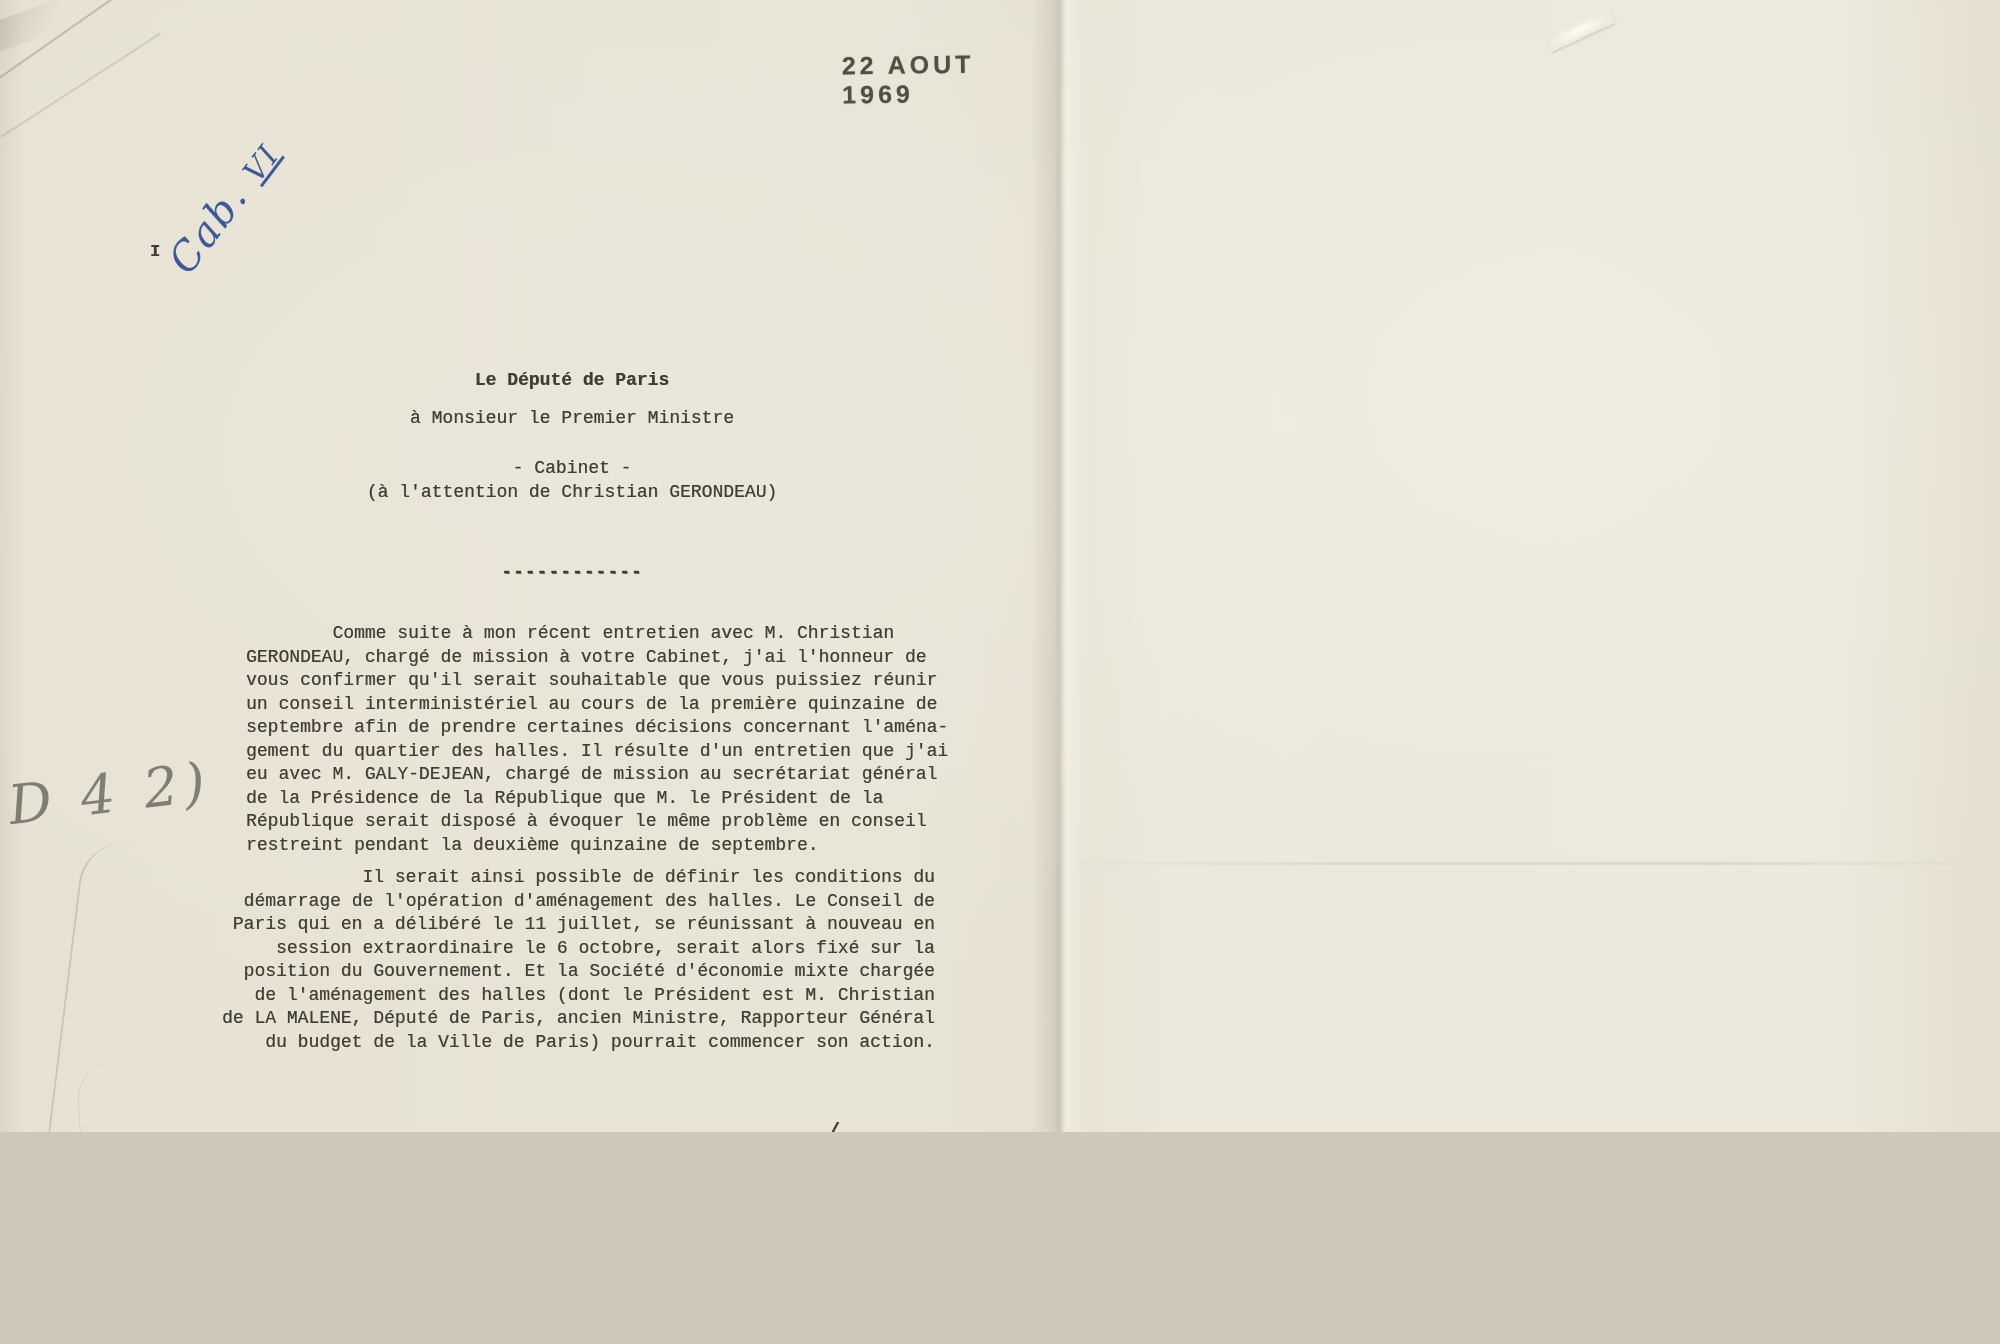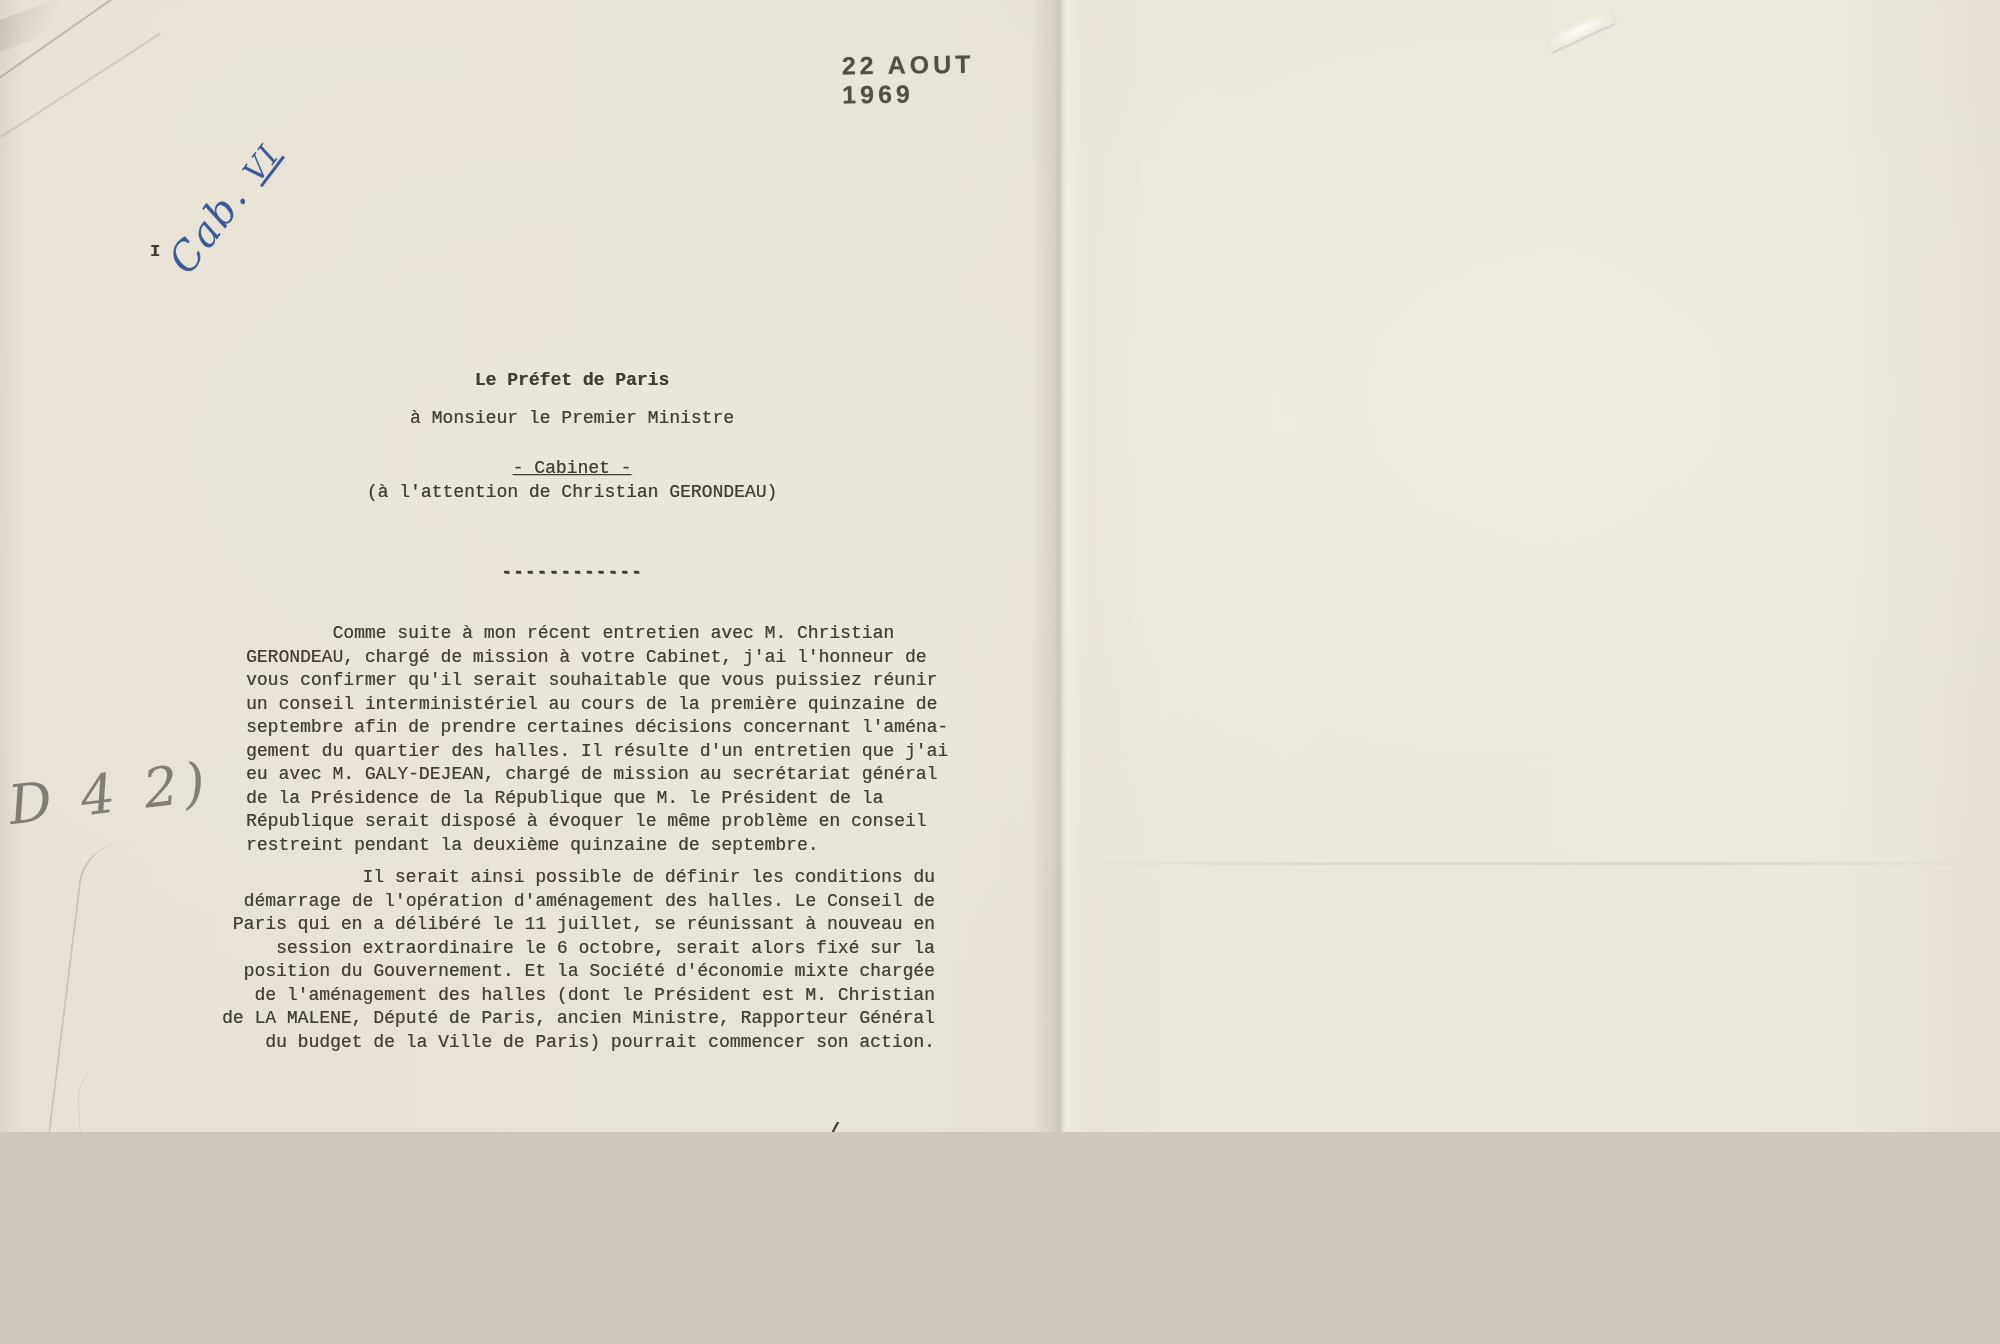--- a/index.html
+++ b/index.html
@@ -33,21 +33,21 @@
   
   .tw{white-space:pre;font-size:18px;line-height:23.5px;letter-spacing:0;
       text-shadow:0.4px 0.4px 0.6px rgba(58,52,42,0.55);}
   .abs{position:absolute;}
 
   .letterhead{position:absolute;left:222px;top:368px;width:700px;text-align:center;}
   .lh-line{white-space:pre;font-size:18px;line-height:24px;text-shadow:0.4px 0.4px 0.6px rgba(58,52,42,0.6);}
   .lh-1{margin-bottom:14px;font-weight:bold;}
   .lh-2{margin-bottom:26px;}
   .lh-3{margin-bottom:8px;}
-  .lh-4{margin-bottom:0px;text-decoration:underline;}
+  .lh-4{margin-bottom:0px;}
   .lh-5{margin-bottom:0px;}
   .divider{position:absolute;left:222px;top:562px;width:700px;text-align:center;
     font-size:18px;letter-spacing:1px;font-weight:bold;text-shadow:0.5px 0.5px 0.5px rgba(58,52,42,0.7);}
 
   .para1-left{left:222px;top:622px;margin-left:24px;}
   .para2-left{left:222px;top:866px;text-align:right;}
   .cont-mark{left:792px;top:1120px;font-size:20px;font-weight:bold;}
   .page-marker{left:150px;top:240px;font-size:17px;font-weight:bold;}
 
   .stamp-date{position:absolute;left:842px;top:50px;
@@ -74,21 +74,21 @@
     <div class="stamp-date">22 AOUT 1969</div>
 
     <div class="hand-blue">
       <span>Cab.</span>
       <span class="numeral">VI</span>
     </div>
 
     <div class="tw abs page-marker">I</div>
 
     <div class="letterhead">
-      <div class="lh-line lh-1">Le Préfet de Paris</div>
+      <div class="lh-line lh-1">Le Député de Paris</div>
       <div class="lh-line lh-2">à Monsieur le Premier Ministre</div>
       <div class="lh-line lh-4">- Cabinet -</div>
       <div class="lh-line lh-5">(à l'attention de Christian GERONDEAU)</div>
     </div>
 
     <div class="divider">------------</div>
 
     <div class="tw abs para1-left">        Comme suite à mon récent entretien avec M. Christian
 GERONDEAU, chargé de mission à votre Cabinet, j'ai l'honneur de
 vous confirmer qu'il serait souhaitable que vous puissiez réunir

